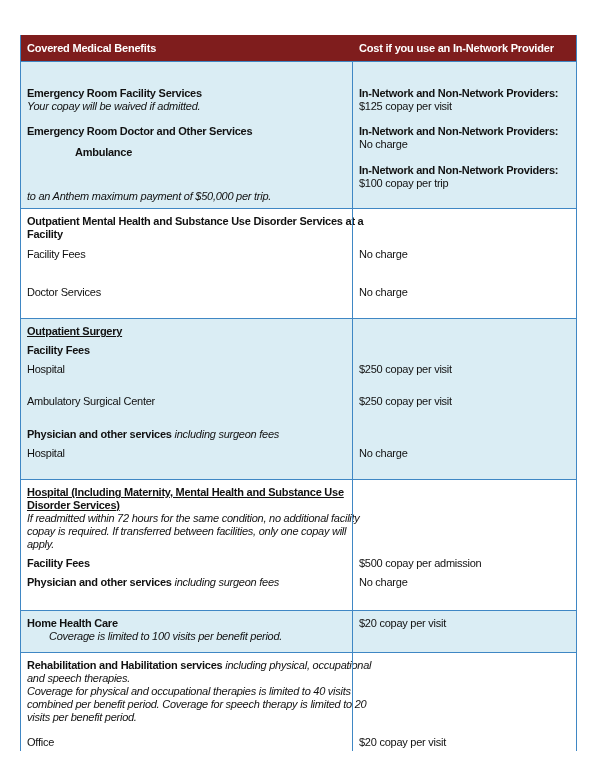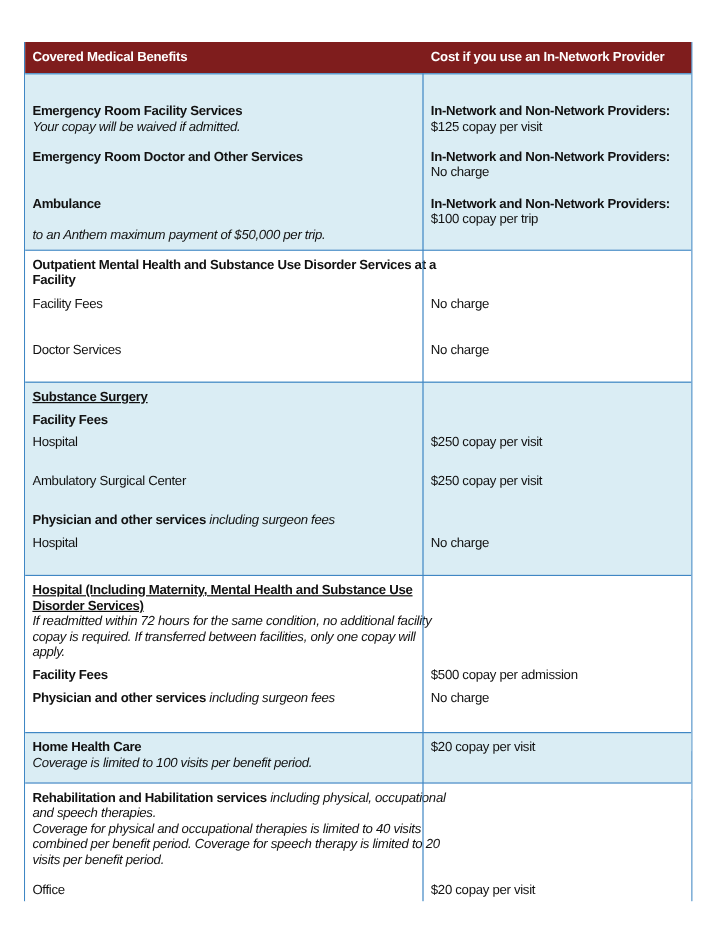--- a/index.html
+++ b/index.html
@@ -36,37 +36,37 @@
   <div class="row shade" style="top:26px;height:147px;">
     <span class="t L i" style="top:38px;">Your copay will be waived if admitted.</span>
     <span class="t L b" style="top:25px;">Emergency Room Facility Services</span>
     <span class="t R b" style="top:25px;">In-Network and Non-Network Providers:</span>
     <span class="t R" style="top:38px;">$125 copay per visit</span>
 
     <span class="t L b" style="top:63px;">Emergency Room Doctor and Other Services</span>
     <span class="t R b" style="top:63px;">In-Network and Non-Network Providers:</span>
     <span class="t R" style="top:76px;">No charge</span>
 
-    <span class="t L b" style="top:102px;">Ambulance</span>
+    <span class="t L b" style="top:84px;margin-left:48px;">Ambulance</span>
     <span class="t L i" style="top:128px;">to an Anthem maximum payment of $50,000 per trip.</span>
     <span class="t R b" style="top:102px;">In-Network and Non-Network Providers:</span>
     <span class="t R" style="top:115px;">$100 copay per trip</span>
   </div>
 
   <div class="row white" style="top:173px;height:110px;">
     <span class="t L b" style="top:6px;">Outpatient Mental Health and Substance Use Disorder Services at a</span>
     <span class="t L b" style="top:19px;">Facility</span>
     <span class="t L" style="top:39px;">Facility Fees</span>
     <span class="t R" style="top:39px;">No charge</span>
     <span class="t L" style="top:77px;">Doctor Services</span>
     <span class="t R" style="top:77px;">No charge</span>
   </div>
 
   <div class="row shade" style="top:283px;height:161px;">
-    <span class="t L b u" style="top:6px;">Substance Surgery</span>
+    <span class="t L b u" style="top:6px;">Outpatient Surgery</span>
     <span class="t L b" style="top:25px;">Facility Fees</span>
     <span class="t L" style="top:44px;">Hospital</span>
     <span class="t R" style="top:44px;">$250 copay per visit</span>
     <span class="t L" style="top:76px;">Ambulatory Surgical Center</span>
     <span class="t R" style="top:76px;">$250 copay per visit</span>
     <span class="t L" style="top:109px;"><span class="b">Physician and other services</span><span class="i"> including surgeon fees</span></span>
     <span class="t L" style="top:128px;">Hospital</span>
     <span class="t R" style="top:128px;">No charge</span>
   </div>
 
@@ -77,21 +77,21 @@
     <span class="t L i" style="top:45px;">copay is required. If transferred between facilities, only one copay will</span>
     <span class="t L i" style="top:58px;">apply.</span>
     <span class="t L b" style="top:77px;">Facility Fees</span>
     <span class="t R" style="top:77px;">$500 copay per admission</span>
     <span class="t L" style="top:96px;"><span class="b">Physician and other services</span><span class="i"> including surgeon fees</span></span>
     <span class="t R" style="top:96px;">No charge</span>
   </div>
 
   <div class="row shade" style="top:575px;height:56px;">
     <span class="t L b" style="top:6px;">Home Health Care</span>
-    <span class="t L i" style="top:19px;">Coverage is limited to 100 visits per benefit period.</span>
+    <span class="t L i" style="top:19px;margin-left:22px;">Coverage is limited to 100 visits per benefit period.</span>
     <span class="t R" style="top:6px;">$20 copay per visit</span>
   </div>
 
   <div class="row white" style="top:617px;height:99px;">
     <span class="t L" style="top:6px;"><span class="b">Rehabilitation and Habilitation services</span><span class="i"> including physical, occupational</span></span>
     <span class="t L i" style="top:19px;">and speech therapies.</span>
     <span class="t L i" style="top:32px;">Coverage for physical and occupational therapies is limited to 40 visits</span>
     <span class="t L i" style="top:45px;">combined per benefit period. Coverage for speech therapy is limited to 20</span>
     <span class="t L i" style="top:58px;">visits per benefit period.</span>
     <span class="t L" style="top:83px;">Office</span>

